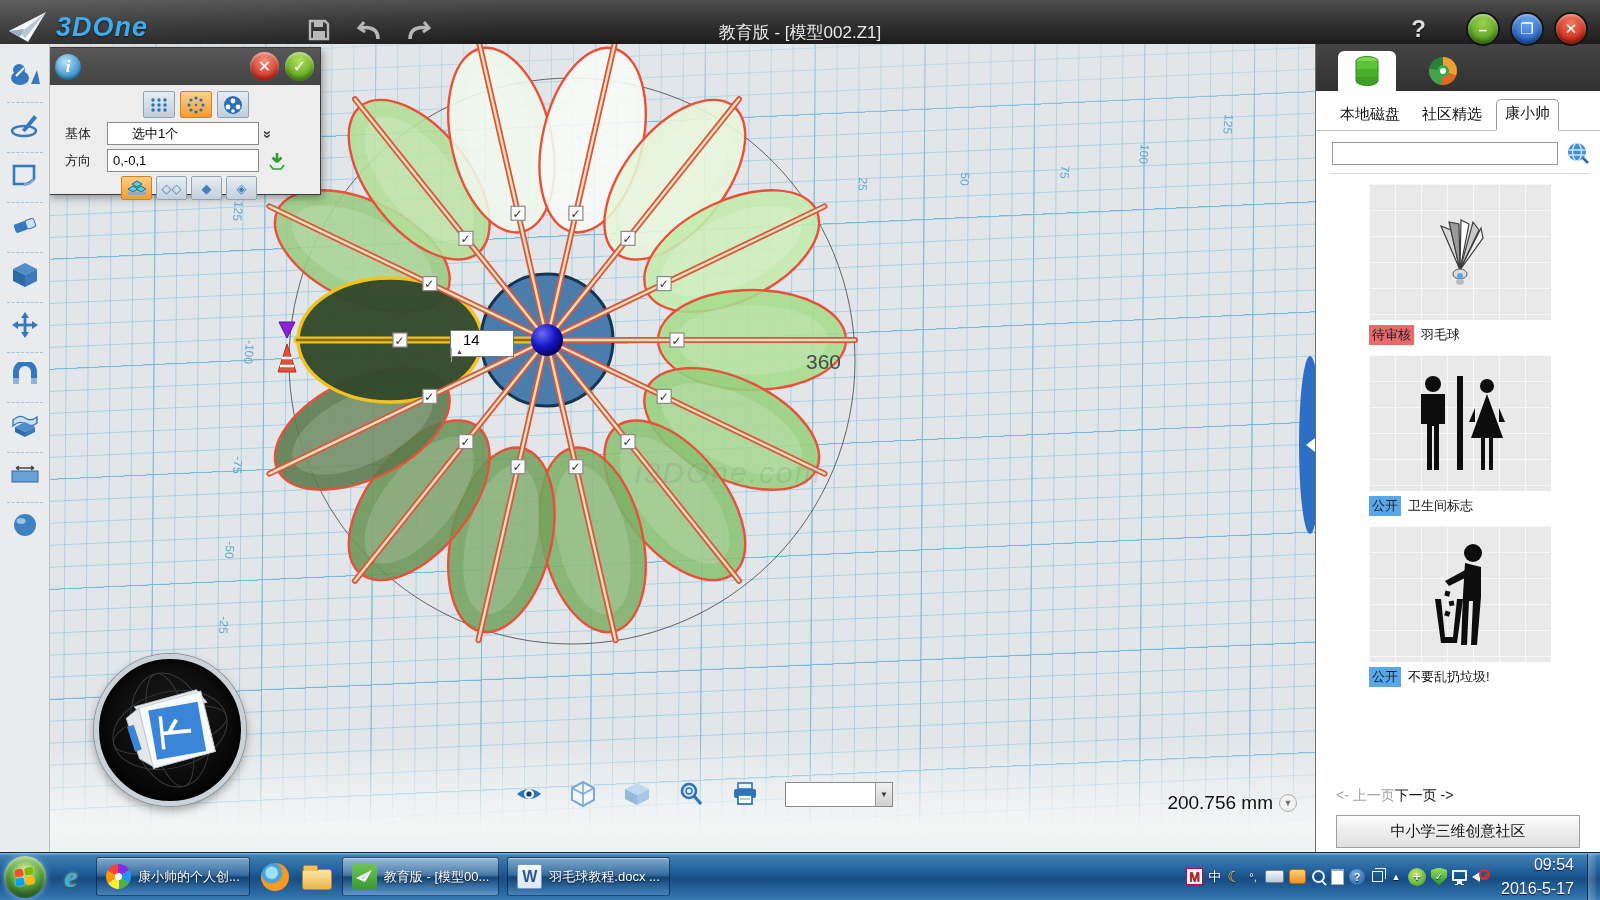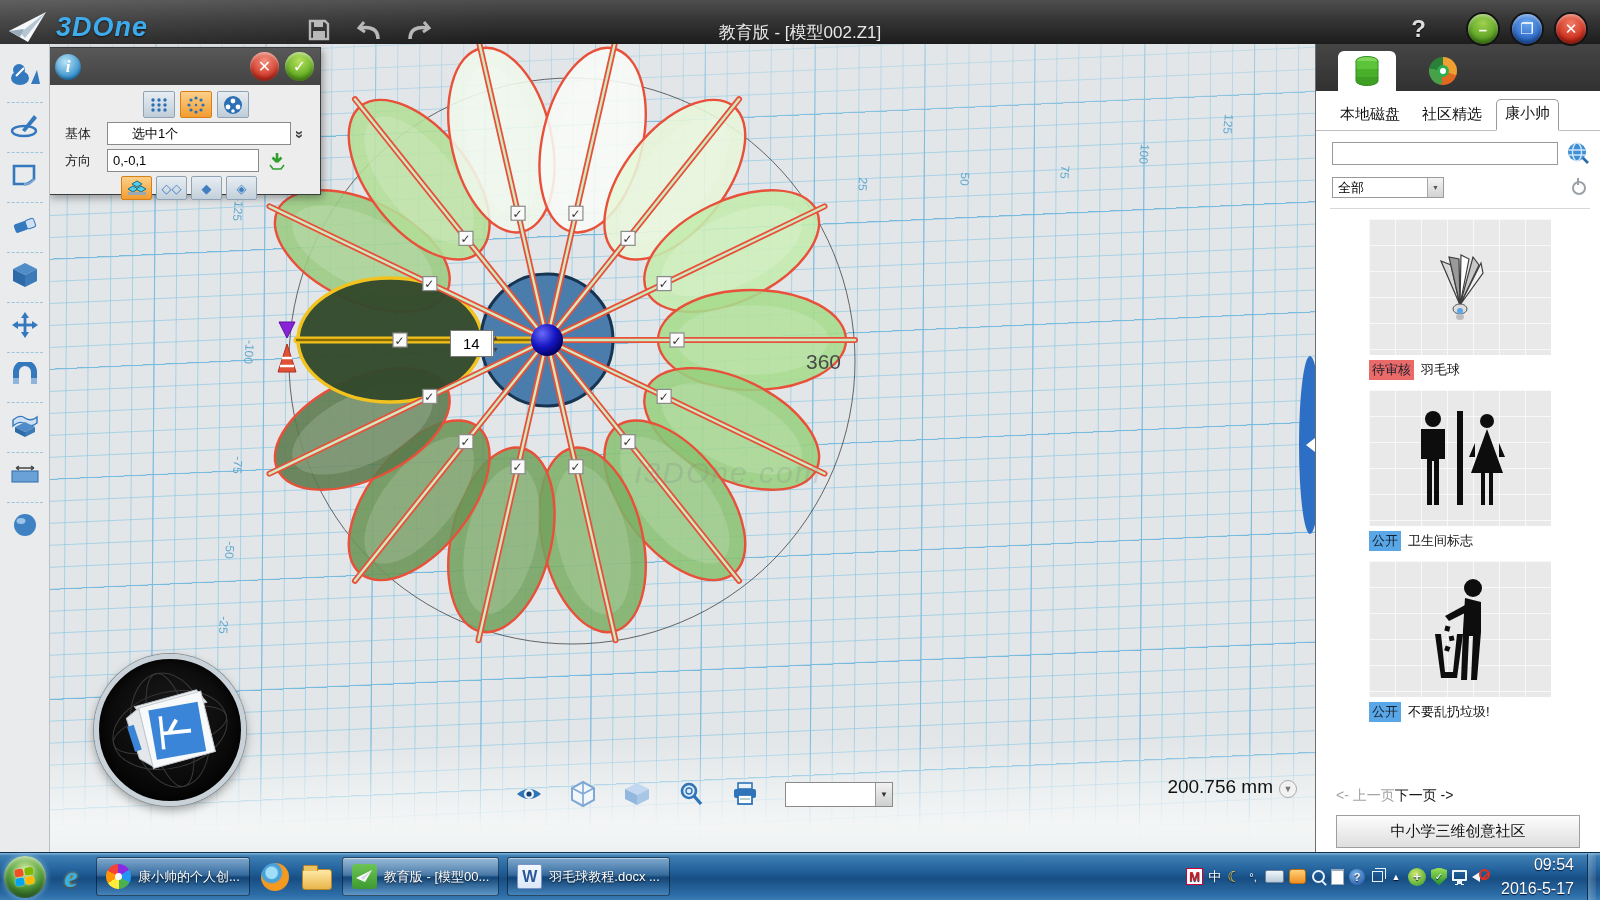--- a/index.html
+++ b/index.html
@@ -40,21 +40,21 @@
       repeating-linear-gradient(to bottom, rgba(120,192,228,.55) 0 1px, transparent 1px 22px),
       repeating-linear-gradient(to right, rgba(88,168,212,.75) 0 1px, transparent 1px 110px),
       repeating-linear-gradient(to bottom, rgba(88,168,212,.75) 0 1px, transparent 1px 110px);
     transform:rotate(-2.6deg) skewX(-3deg); }
   .grid-fade { position:absolute; inset:0; pointer-events:none;
     background:linear-gradient(180deg, rgba(226,230,232,.45) 0%, rgba(226,230,232,0) 12%, rgba(226,230,232,0) 86%, rgba(245,247,247,.95) 97%, #eef1f1 100%); }
   #model-svg { position:absolute; inset:0; }
   .watermark { position:absolute; left:585px; top:412px; font-size:30px; font-style:italic; color:rgba(130,130,130,.22); letter-spacing:2px; pointer-events:none; }
   .grid-label { position:absolute; color:#62a9cf; font-size:12px; transform:rotate(95deg); pointer-events:none; }
 
-  .count-box { position:absolute; left:400px; top:286px; width:44px; height:27px; background:#fff; border:1px solid #777; display:flex; z-index:20; }
+  .count-box { position:absolute; left:400px; top:286px; width:64px; height:27px; background:#fff; border:1px solid #777; display:flex; z-index:20;flex-direction:column; }
   .count-box input { flex:1; border:0; outline:none; font-size:15px; padding-left:12px; width:40px; font-family:inherit; }
   .spinner { width:16px; border-left:1px solid #aaa; display:flex; flex-direction:column; }
   .spinner span { flex:1; display:flex; align-items:center; justify-content:center; font-size:7px; color:#444; cursor:pointer; line-height:1; }
   .angle-label { position:absolute; left:756px; top:306px; font-size:21px; color:#4a4a4a; z-index:5; }
 
   
   .dialog { position:absolute; left:-2px; top:3px; width:273px; height:148px; border:1px solid #3c3c3c; background:#ededed; z-index:50; box-shadow:2px 3px 8px rgba(0,0,0,.35); }
   .dlg-head { height:37px; background:linear-gradient(180deg,#585858,#434343); display:flex; align-items:center; padding:0 6px; }
   .info-btn { width:26px; height:26px; border-radius:50%; background:radial-gradient(circle at 40% 30%,#b9e4f6,#2a88c8 75%); color:#fff; font-family:"Liberation Serif",serif; font-style:italic; font-weight:bold; font-size:17px; display:flex; align-items:center; justify-content:center; cursor:pointer; box-shadow:inset 0 -2px 3px rgba(0,0,0,.3); }
   .dlg-head .spacer { flex:1; }
@@ -78,21 +78,21 @@
     background:radial-gradient(circle at 50% 40%, #1a1a1a 0%, #060606 75%);
     border:5px solid #c9d2d8; box-shadow:0 0 0 1px #8a9298, 0 4px 10px rgba(0,0,0,.35), inset 0 0 14px #000; z-index:30; cursor:pointer; }
   .viewcube svg { position:absolute; inset:0; }
 
   
   .canvas-toolbar { position:absolute; left:465px; bottom:44px; display:flex; align-items:center; gap:26px; z-index:25; }
   .cvt-icon { width:28px; height:28px; display:flex; align-items:center; justify-content:center; cursor:pointer; }
   .cvt-select { width:108px; height:25px; background:#fff; border:1px solid #8a8a8a; display:flex; cursor:pointer; }
   .cvt-select .arrow-btn { margin-left:auto; width:17px; background:linear-gradient(180deg,#f2f2f2,#cfcfcf); border-left:1px solid #9a9a9a; display:flex; align-items:center; justify-content:center; font-size:8px; color:#333; }
 
-  .scale-ind { position:absolute; right:18px; bottom:54px; display:flex; align-items:flex-end; gap:6px; z-index:25; }
+  .scale-ind { position:absolute; right:18px; bottom:38px; display:flex; align-items:center; gap:6px; z-index:25; }
   .scale-ind .txt { font-size:19px; color:#111; }
   .scale-circ { width:18px; height:18px; border-radius:50%; background:#f2f2f2; border:1px solid #aaa; color:#777; font-size:9px; display:flex; align-items:center; justify-content:center; cursor:pointer; }
 
   .collapse-handle { position:absolute; right:-6px; top:312px; width:22px; height:178px; background:#2e6fc6; border-radius:50%; display:flex; align-items:center; justify-content:center; z-index:26; cursor:pointer; }
   .collapse-handle .tri { width:0; height:0; border-top:7px solid transparent; border-bottom:7px solid transparent; border-right:9px solid #fff; }
 
   
   .right-panel { width:285px; background:#fff; border-left:1px solid #6f6f6f; display:flex; flex-direction:column; z-index:45; }
   .rp-icontabs { height:47px; background:linear-gradient(180deg,#454545,#313131); display:flex; align-items:flex-end; padding-left:22px; gap:18px; }
   .rp-icontab { width:58px; height:40px; display:flex; align-items:center; justify-content:center; cursor:pointer; }
@@ -456,21 +456,21 @@
                   <circle cx="10" cy="10" r="9" fill="#2b6fb4"></circle>
                   <circle cx="10" cy="6" r="2.4" fill="#fff"></circle>
                   <circle cx="5" cy="12" r="2.4" fill="#fff"></circle>
                   <circle cx="15" cy="12" r="2.4" fill="#fff"></circle>
                   <circle cx="10" cy="16" r="1.8" fill="#fff"></circle>
                 </svg>
             </span>
           </div>
           <div class="fld-row">
             <label>基体</label>
-            <input style="width: 184px; padding-left: 24px;" value="选中1个">
+            <input style="width: 152px; padding-left: 24px;" value="选中1个">
             <span class="chev-dbl">»</span>
           </div>
           <div class="fld-row">
             <label>方向</label>
             <input style="width: 152px;" value="0,-0,1">
             <svg width="20" height="20" viewBox="0 0 20 20" style="margin-left:8px">
               <path d="M10 2 v9 M10 11 l-4.5 -4.5 M10 11 l4.5 -4.5" stroke="#2e9e2e" stroke-width="2.6" fill="none"></path>
               <path d="M3 14 l3 4 h8 l3 -4" stroke="#2e9e2e" stroke-width="1.6" fill="none"></path>
             </svg>
           </div>
@@ -583,27 +583,20 @@
       </div>
       <div class="rp-search">
         <input type="text" style="">
         <svg width="24" height="24" viewBox="0 0 24 24">
           <circle cx="11" cy="11" r="9" fill="#3f8fd4"></circle>
           <ellipse cx="11" cy="11" rx="4.5" ry="9" fill="none" stroke="#cfe6fa" stroke-width="1.4"></ellipse>
           <path d="M2.5 9 h17 M3 14 h16" stroke="#cfe6fa" stroke-width="1.3" fill="none"></path>
           <line x1="17" y1="17" x2="22" y2="22" stroke="#2a6aa8" stroke-width="2.6"></line>
         </svg>
       </div>
-      <div class="rp-filter">
-        <span class="rp-select">
-          <span>全部</span>
-          <span class="arrow-btn">▼</span>
-        </span>
-        <span class="power-ico"></span>
-      </div>
 
       <div class="rp-list">
         <div class="card">
           <div class="thumb">
             <svg width="70" height="80" viewBox="0 0 70 80">
               <g stroke="#3c3c3c" stroke-width="1.2" fill="#e8e8e8">
                 <path d="M35 58 L16 14 L26 18 Z" fill="#d8d8d8"></path>
                 <path d="M35 58 L24 10 L34 12 Z" fill="#9a9a9a"></path>
                 <path d="M35 58 L36 8 L44 12 Z" fill="#fff"></path>
                 <path d="M35 58 L48 10 L54 18 Z" fill="#c8c8c8"></path>

